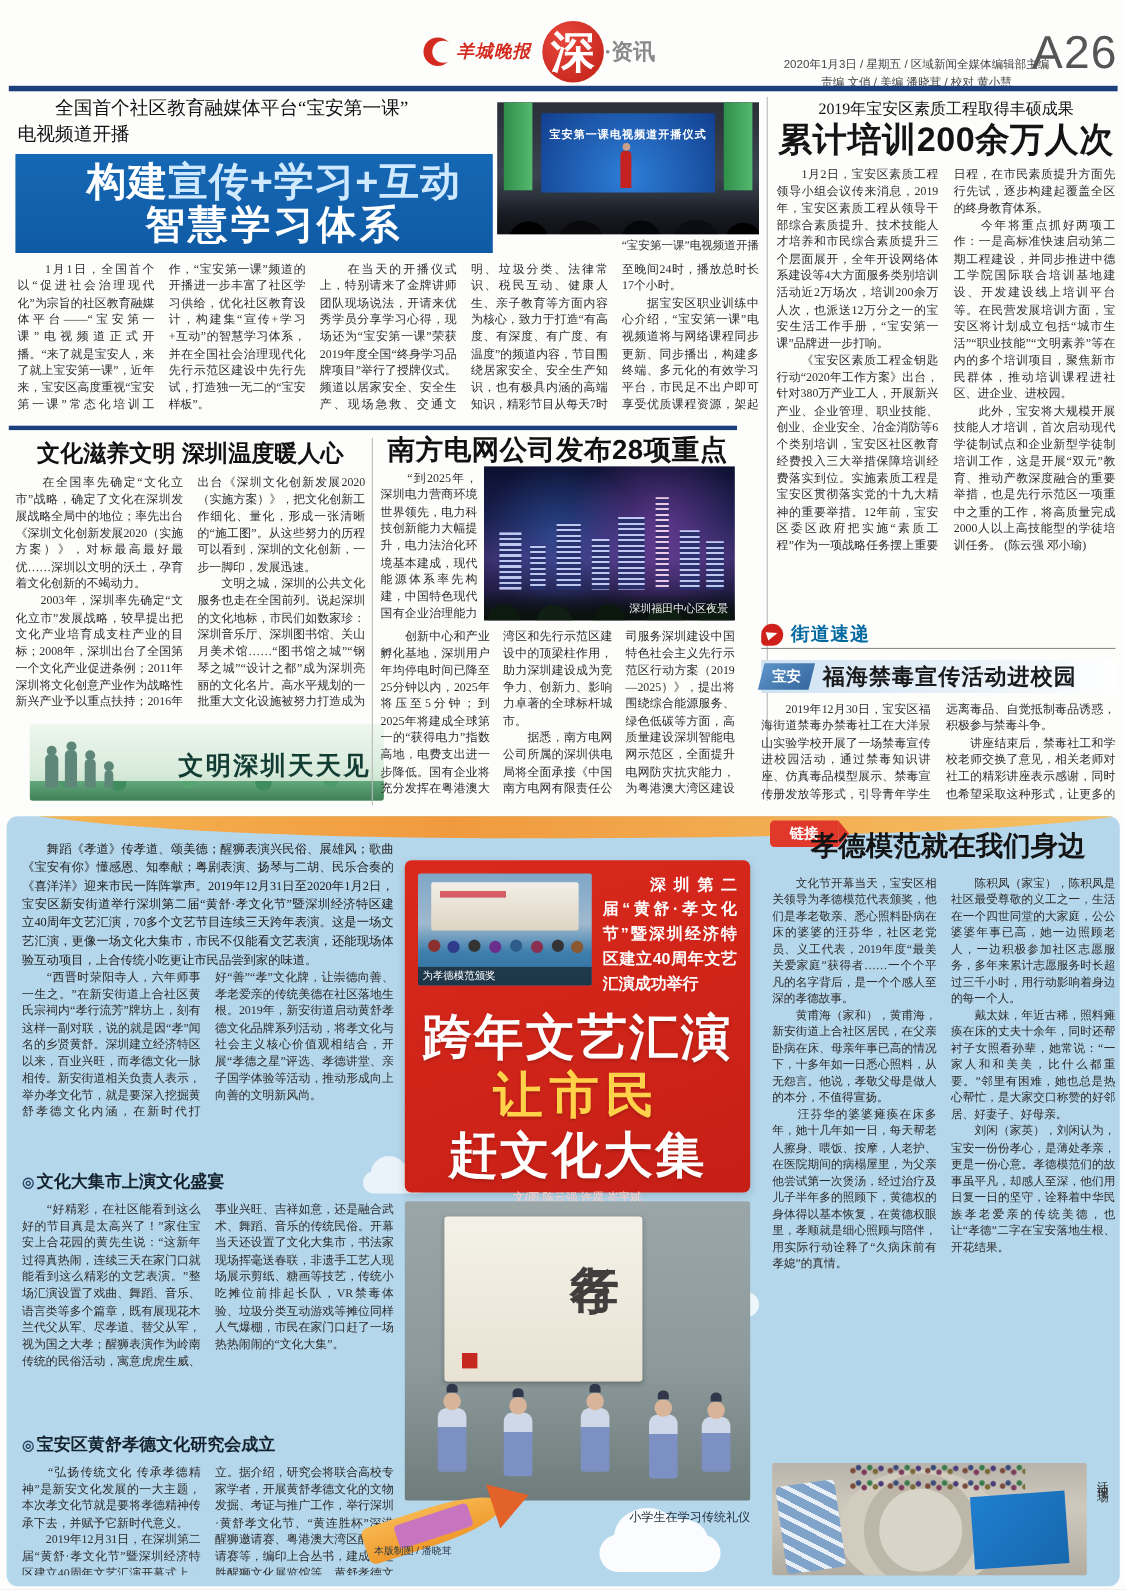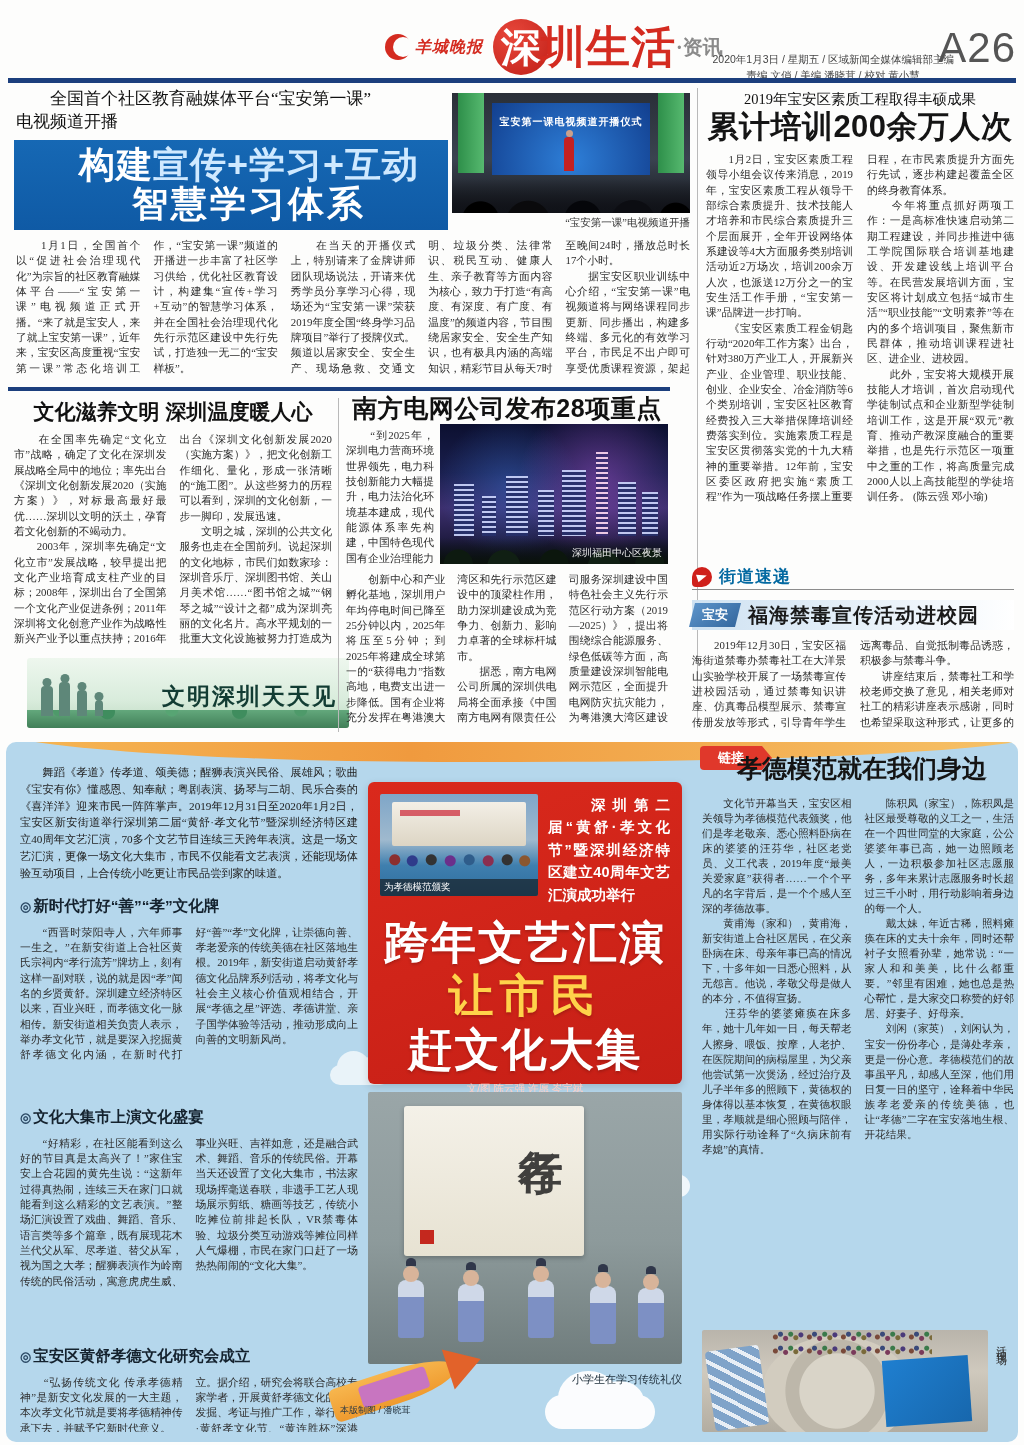--- a/index.html
+++ b/index.html
@@ -173,21 +173,20 @@
 
 <div class="page">
 
   <div class="masthead">
     <span class="yc-logo">
         <span class="c1"></span>
         <span class="c2"></span>
       </span>
     <span class="paper-name">羊城晚报</span>
     <span class="shen-circle">深</span>
-    <span class="masthead-rest">圳生活</span>
     <span class="masthead-suffix">·资讯</span>
   </div>
   <div class="dateblock">2020年1月3日 / 星期五 / 区域新闻全媒体编辑部主编
 责编 文俏 / 美编 潘晓茸 / 校对 黄小慧</div>
   <div class="pageno">A26</div>
   <div class="head-rule"></div>
 
   <div class="lead-kicker kicker">　　全国首个社区教育融媒体平台“宝安第一课”
 电视频道开播</div>
   <div class="lead-headbox">
@@ -264,21 +263,20 @@
 
   <div class="feature">
     <span class="feat-ribbon"></span>
   </div>
   <span class="cloud cloud1"></span>
   <span class="cloud cloud2"></span>
   <span class="cloud cloud3"></span>
 
   <div class="feat-left">
     <div class="feat-intro">　　舞蹈《孝道》传孝道、颂美德；醒狮表演兴民俗、展雄风；歌曲《宝安有你》懂感恩、知奉献；粤剧表演、扬琴与二胡、民乐合奏的《喜洋洋》迎来市民一阵阵掌声。2019年12月31日至2020年1月2日，宝安区新安街道举行深圳第二届“黄舒·孝文化节”暨深圳经济特区建立40周年文艺汇演，70多个文艺节目连续三天跨年表演。这是一场文艺汇演，更像一场文化大集市，市民不仅能看文艺表演，还能现场体验互动项目，上合传统小吃更让市民品尝到家的味道。</div>
-    <div class="feat-sub">新时代打好“善”“孝”文化牌</div>
     <div class="feat-body fb1 bodytext">　　“西晋时荥阳寺人，六年师事一生之。”在新安街道上合社区黄氏宗祠内“孝行流芳”牌坊上，刻有这样一副对联，说的就是因“孝”闻名的乡贤黄舒。深圳建立经济特区以来，百业兴旺，而孝德文化一脉相传。新安街道相关负责人表示，举办孝文化节，就是要深入挖掘黄舒孝德文化内涵，在新时代打好“善”“孝”文化牌，让崇德向善、孝老爱亲的传统美德在社区落地生根。2019年，新安街道启动黄舒孝德文化品牌系列活动，将孝文化与社会主义核心价值观相结合，开展“孝德之星”评选、孝德讲堂、亲子国学体验等活动，推动形成向上向善的文明新风尚。</div>
     <div class="feat-sub">文化大集市上演文化盛宴</div>
     <div class="feat-body fb2 bodytext">　　“好精彩，在社区能看到这么好的节目真是太高兴了！”家住宝安上合花园的黄先生说：“这新年过得真热闹，连续三天在家门口就能看到这么精彩的文艺表演。”整场汇演设置了戏曲、舞蹈、音乐、语言类等多个篇章，既有展现花木兰代父从军、尽孝道、替父从军，视为国之大孝；醒狮表演作为岭南传统的民俗活动，寓意虎虎生威、事业兴旺、吉祥如意，还是融合武术、舞蹈、音乐的传统民俗。开幕当天还设置了文化大集市，书法家现场挥毫送春联，非遗手工艺人现场展示剪纸、糖画等技艺，传统小吃摊位前排起长队，VR禁毒体验、垃圾分类互动游戏等摊位同样人气爆棚，市民在家门口赶了一场热热闹闹的“文化大集”。</div>
     <div class="feat-sub">宝安区黄舒孝德文化研究会成立</div>
     <div class="feat-body fb3 bodytext">　　“弘扬传统文化 传承孝德精神”是新安文化发展的一大主题，本次孝文化节就是要将孝德精神传承下去，并赋予它新时代意义。
 　　2019年12月31日，在深圳第二届“黄舒·孝文化节”暨深圳经济特区建立40周年文艺汇演开幕式上，宝安区黄舒孝德文化研究会正式成立。据介绍，研究会将联合高校专家学者，开展黄舒孝德文化的文物发掘、考证与推广工作，举行深圳·黄舒孝文化节、“黄连胜杯”深港醒狮邀请赛、粤港澳大湾区醒狮邀请赛等，编印上合丛书，建成黄连胜醒狮文化展览馆等，黄舒孝德文化将在新时代焕发新的光彩。</div>
   </div>
 
   <div class="poster">
     <div class="poster-top">

